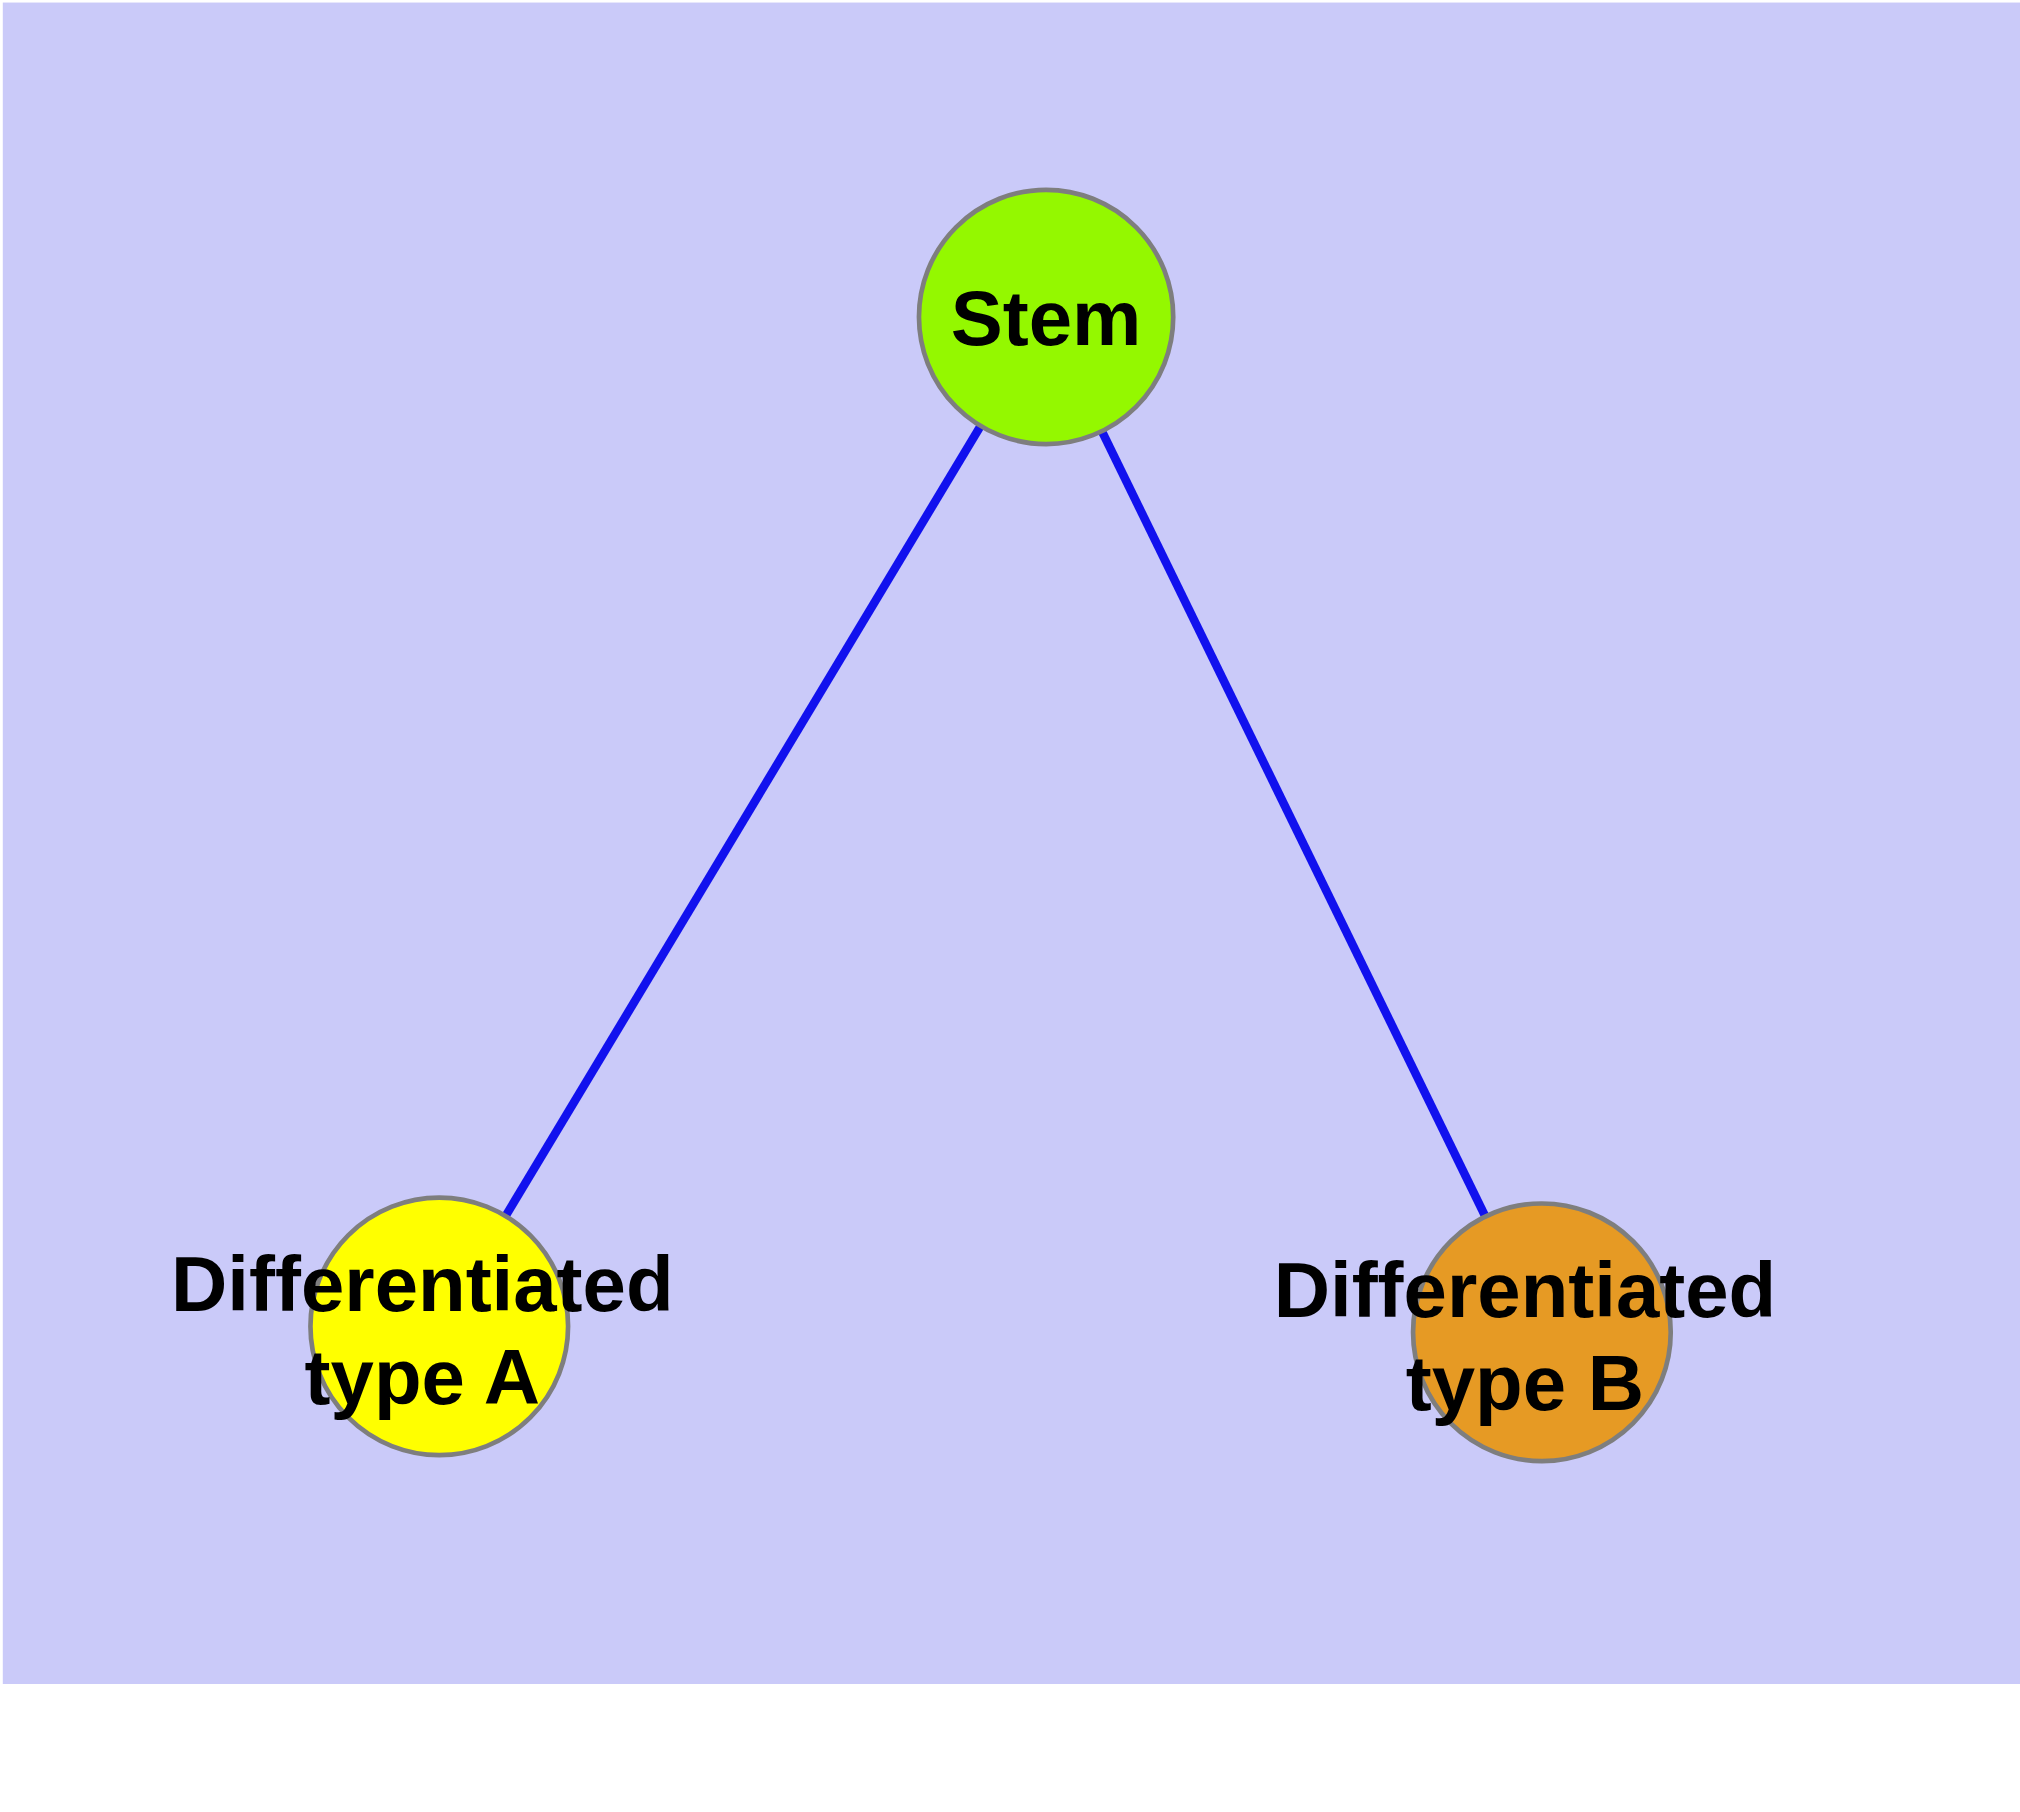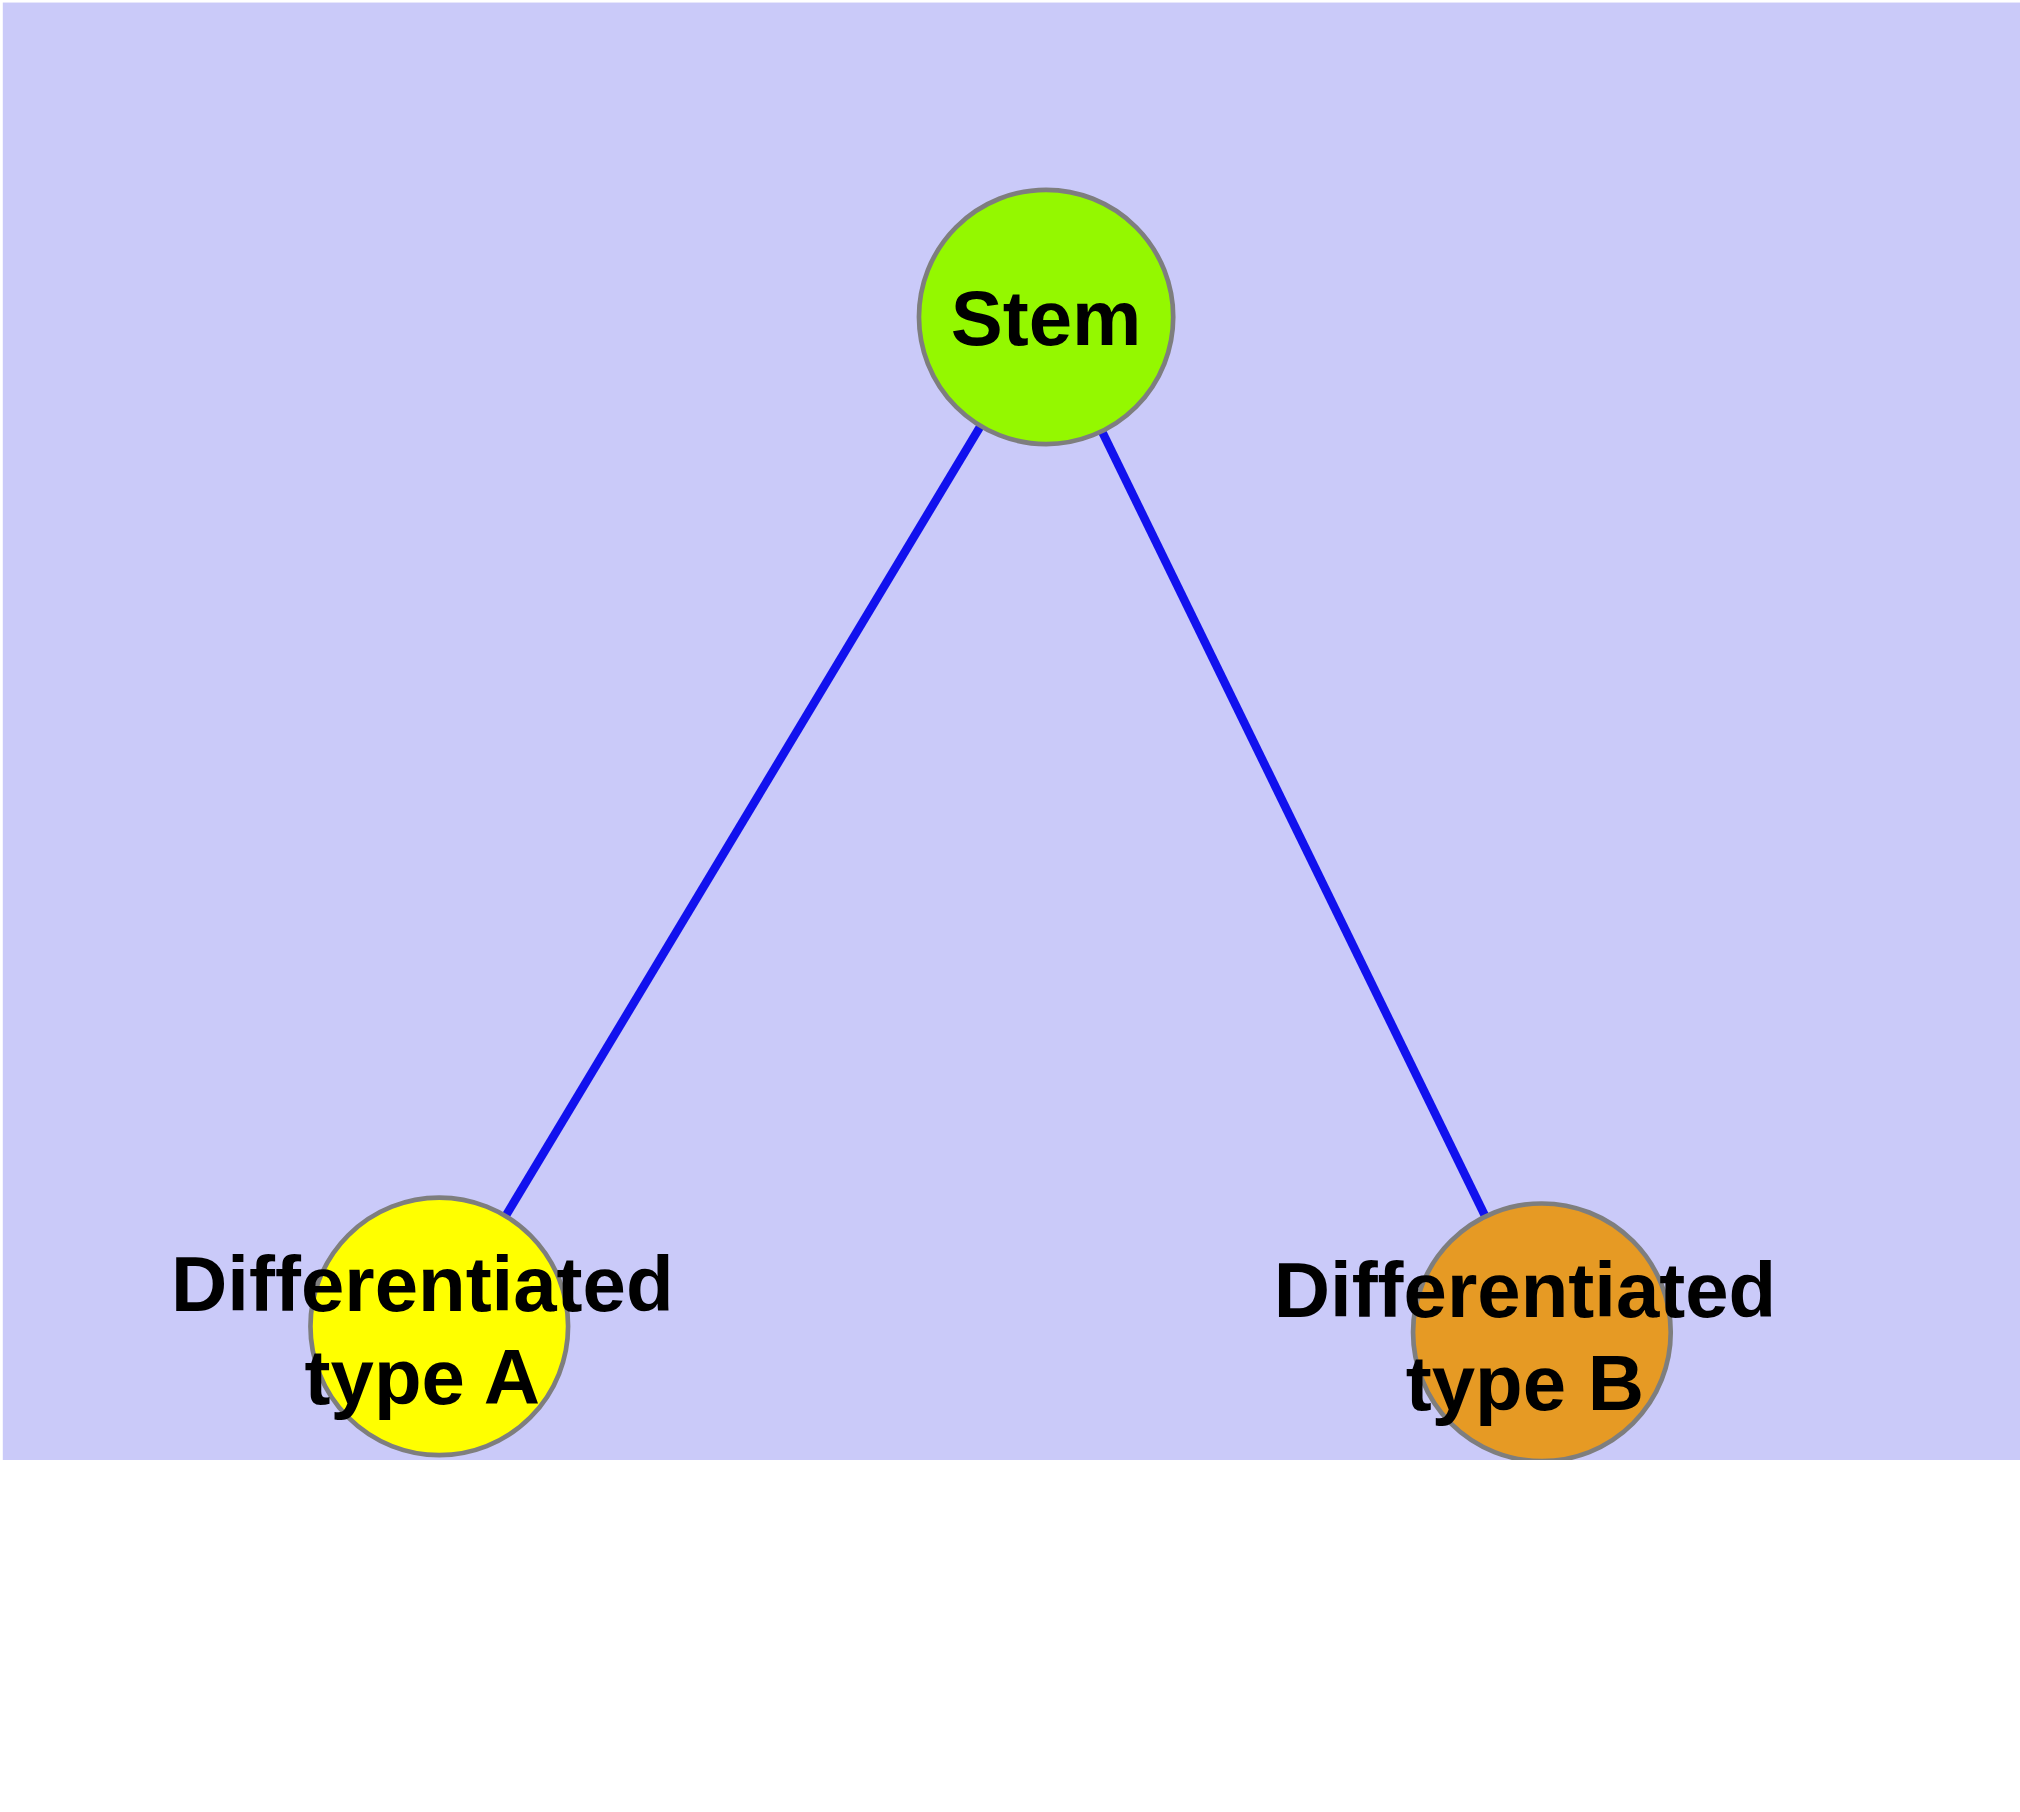--- a/index.html
+++ b/index.html
@@ -4,21 +4,21 @@
 <style>
   html, body {
     margin: 0;
     padding: 0;
     background: #ffffff;
     font-family: "Liberation Sans", sans-serif;
   }
   .page {
     position: relative;
     width: 2021px;
-    height: 1460px;
+    height: 1684px;
     background: #ffffff;
     overflow: hidden;
   }
   svg.graph {
     position: absolute;
     left: 0;
     top: 0;
     width: 2021px;
     height: 1812px;
     display: block;

